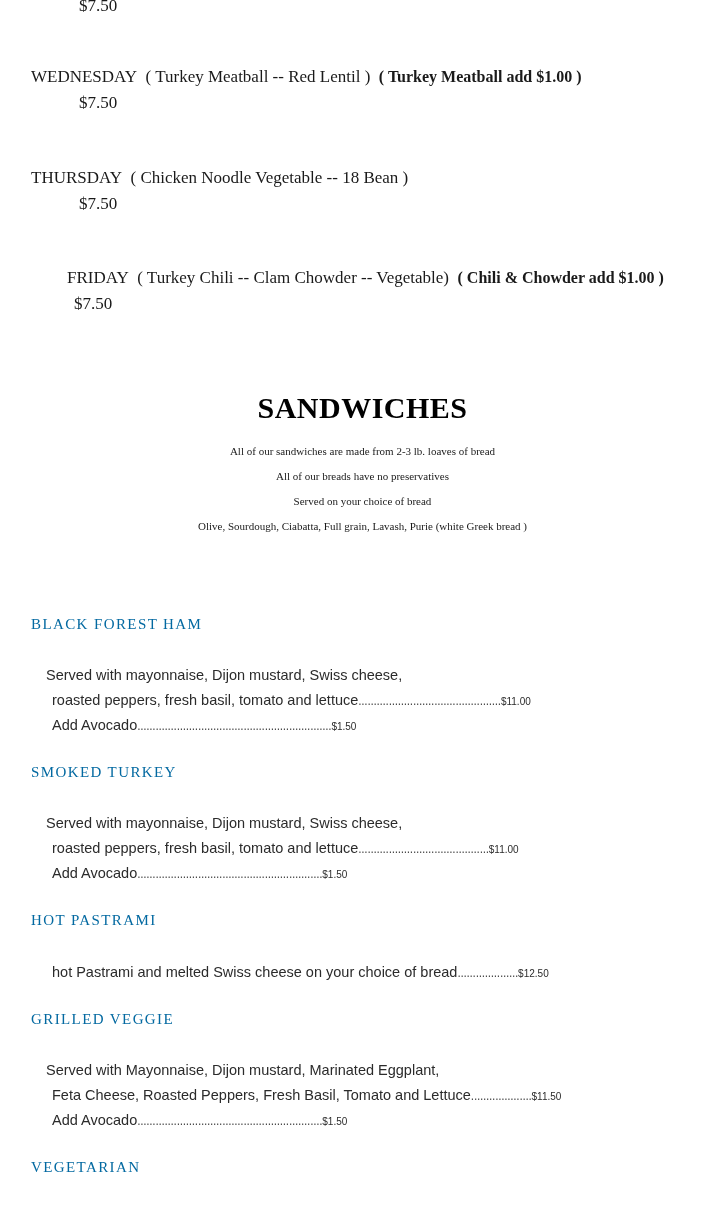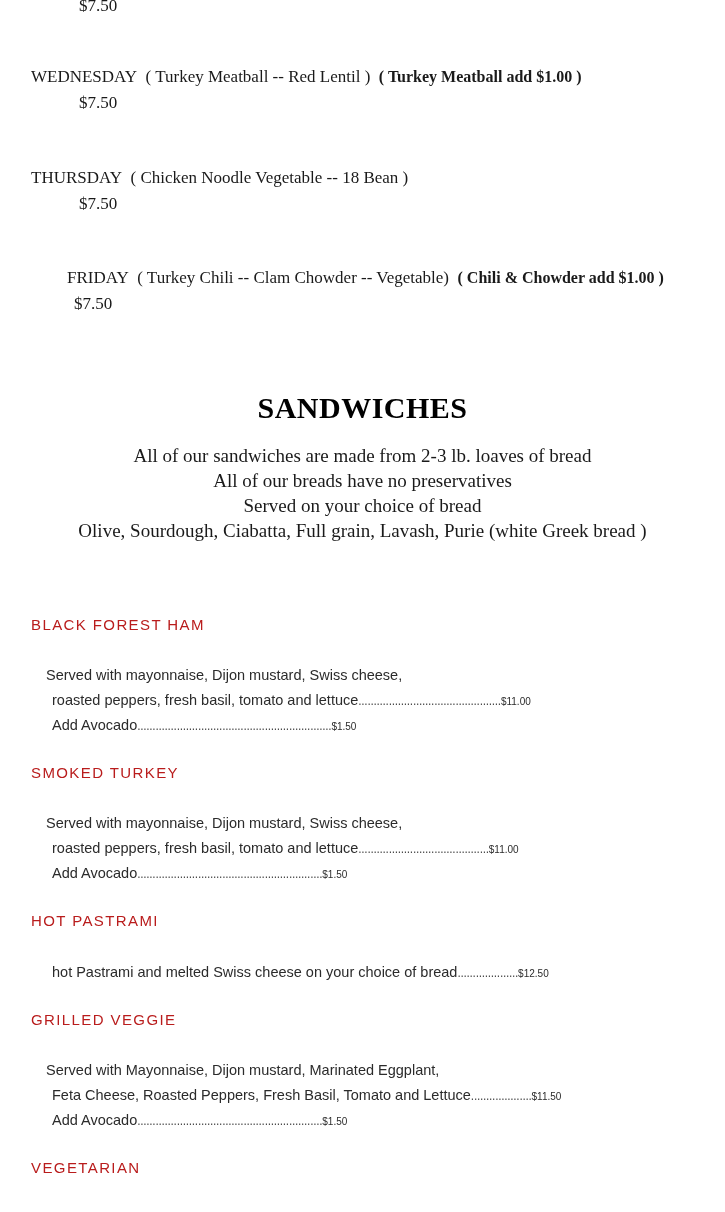--- a/index.html
+++ b/index.html
@@ -50,33 +50,33 @@
     font-weight: bold;
     font-size: 30px;
     letter-spacing: 0.5px;
     color: #000;
   }
   .intro-line {
     position: absolute;
     width: 725px;
     text-align: center;
     font-family: "Liberation Serif", serif;
-    font-size: 19px;
+    font-size: 11px;
     color: #1a1a1a;
   }
 
   
   .item-name {
     position: absolute;
     left: 31px;
-    font-family: Liberation Sans, sans-serif;
+    font-family: Liberation Serif, serif;
     font-size: 15px;
     font-weight: 500;
     letter-spacing: 1.4px;
-    color: #b91c1c;
+    color: #0369a1;
   }
   .desc-line {
     position: absolute;
     font-family: "Liberation Sans", sans-serif;
     font-size: 14.5px;
     color: #2b2b2b;
     white-space: nowrap;
   }
   .dots {
     letter-spacing: -0.3px;

